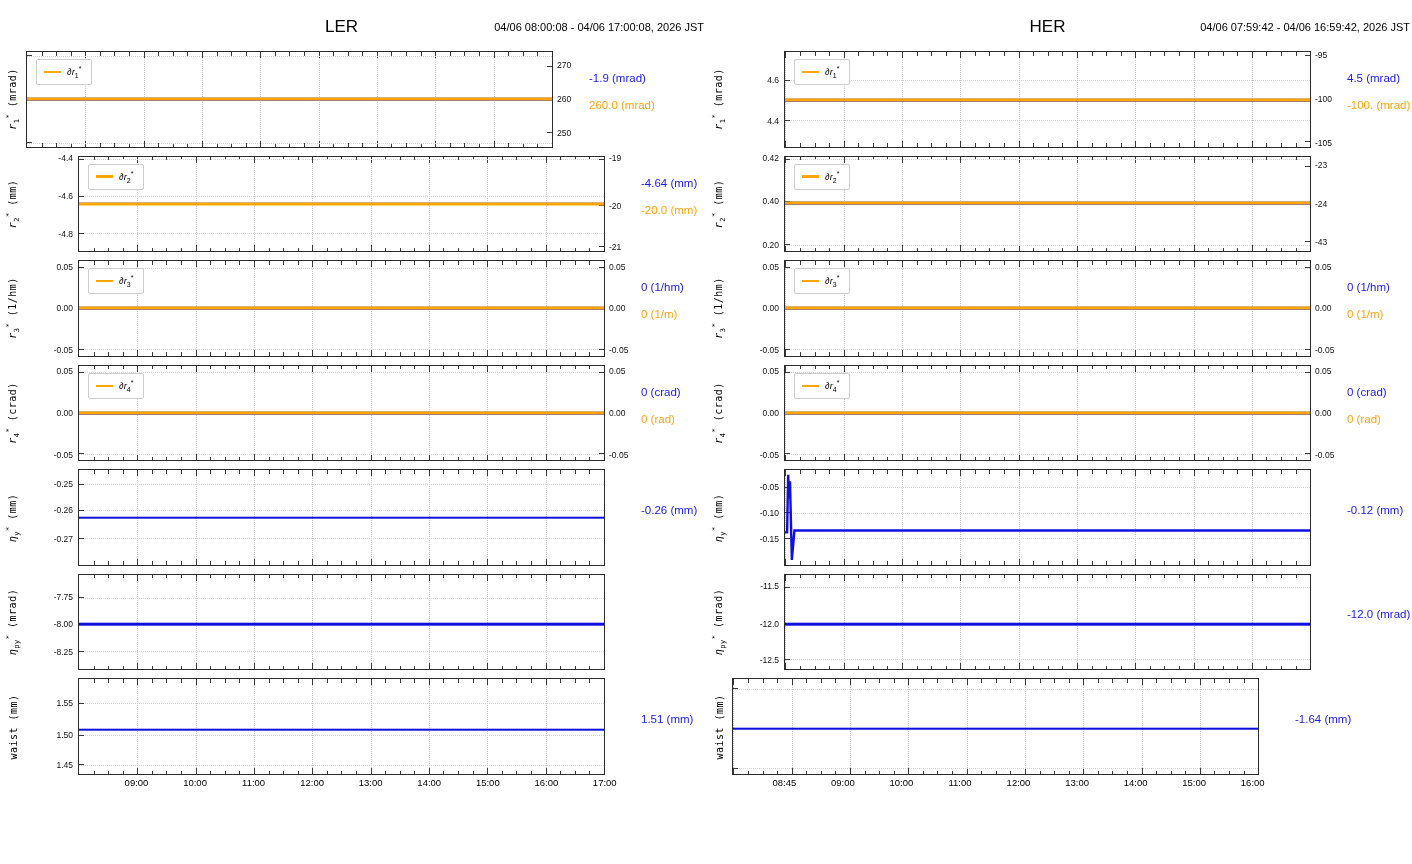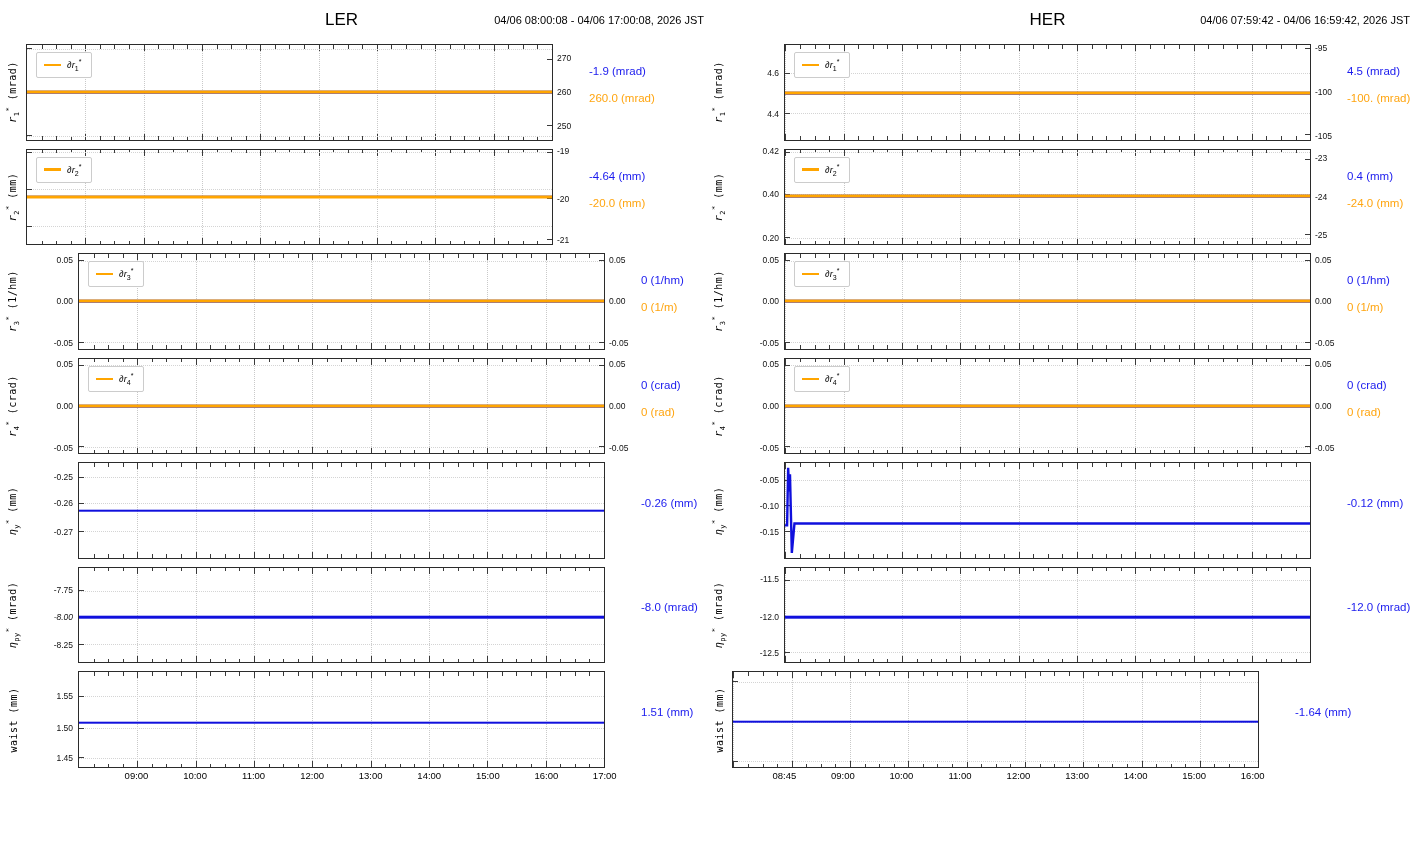--- a/index.html
+++ b/index.html
@@ -1,18 +1,18 @@
 <!DOCTYPE html>
 <html><head>
 <meta charset="utf-8">
 <style>
   html,body{margin:0;padding:0;background:#fff;}
   body{font-family:"Liberation Sans",sans-serif;}
   .root{position:relative;width:1412px;height:864px;background:#fff;overflow:hidden;display:flex;}
-  .col{width:706px;box-sizing:border-box;display:flex;flex-direction:column;padding-top:10px;}
+  .col{width:706px;box-sizing:border-box;display:flex;flex-direction:column;padding-top:10px;margin-top:7px;}
   .col-header{height:34px;position:relative;flex:none;}
   .col-title{position:absolute;left:78px;width:527px;text-align:center;font-size:17px;color:#000;}
   .col-timespan{position:absolute;right:2px;top:4px;font-size:11px;color:#000;white-space:nowrap;}
   .panels{height:724px;flex:none;display:flex;flex-direction:column;gap:8px;}
   .prow{flex:1;display:flex;position:relative;}
   .ylabel-zone{width:26px;position:relative;flex:none;}
   .ylabel{position:absolute;top:50%;left:50%;transform:translate(-50%,-50%) rotate(-90deg);
           white-space:nowrap;font-family:"DejaVu Sans Mono",monospace;font-size:10px;
           letter-spacing:0.5px;color:#000;}
   .ylabel sub{font-size:7px;}
@@ -159,20 +159,25 @@
           </div>
           <div class="values">
             <span style="color: rgb(26, 26, 238); top: 28%;">-1.9 (mrad)</span>
             <span style="color: rgb(255, 165, 16); top: 56%;">260.0 (mrad)</span>
           </div>
         </div>
         <div class="prow">
           <div class="ylabel-zone">
             <div class="ylabel"><i>r</i><sub>2</sub><sup>*</sup><span>&nbsp;</span><span>(mm)</span></div>
           </div>
+          <div class="lticks">
+            <span style="top: 3%;">-4.4</span>
+            <span style="top: 42%;">-4.6</span>
+            <span style="top: 81%;">-4.8</span>
+          </div>
           <div class="plot">
             <div class="gridv" style="left: 11.1%;"></div>
             <div class="tk tkb" style="left: 11.1%; height: 6px;"></div>
             <div class="tk tkt" style="left: 11.1%; height: 6px;"></div>
             <div class="gridv" style="left: 22.21%;"></div>
             <div class="tk tkb" style="left: 22.21%; height: 6px;"></div>
             <div class="tk tkt" style="left: 22.21%; height: 6px;"></div>
             <div class="gridv" style="left: 33.32%;"></div>
             <div class="tk tkb" style="left: 33.32%; height: 6px;"></div>
             <div class="tk tkt" style="left: 33.32%; height: 6px;"></div>
@@ -611,21 +616,21 @@
           <div class="values">
             <span style="color: rgb(26, 26, 238); top: 42%;">-0.26 (mm)</span>
           </div>
         </div>
         <div class="prow">
           <div class="ylabel-zone">
             <div class="ylabel"><i>η</i><sub>py</sub><sup>*</sup><span>&nbsp;</span><span>(mrad)</span></div>
           </div>
           <div class="lticks">
             <span style="top: 24%;">-7.75</span>
-            <span style="top: 52%; font-style: italic;">-8.00</span>
+            <span style="top: 52%;">-8.00</span>
             <span style="top: 81%;">-8.25</span>
           </div>
           <div class="plot">
             <div class="gridv" style="left: 11.1%;"></div>
             <div class="tk tkb" style="left: 11.1%; height: 6px;"></div>
             <div class="tk tkt" style="left: 11.1%; height: 6px;"></div>
             <div class="gridv" style="left: 22.21%;"></div>
             <div class="tk tkb" style="left: 22.21%; height: 6px;"></div>
             <div class="tk tkt" style="left: 22.21%; height: 6px;"></div>
             <div class="gridv" style="left: 33.32%;"></div>
@@ -705,23 +710,20 @@
             <div class="tk tkt" style="left: 97.2025%; height: 3.5px;"></div>
             <div class="gridh" style="top: 24%;"></div>
             <div class="tk tky" style="left: 0px; top: calc(24% - 0.5px);"></div>
             <div class="gridh" style="top: 52%;"></div>
             <div class="tk tky" style="left: 0px; top: calc(52% - 0.5px);"></div>
             <div class="gridh" style="top: 81%;"></div>
             <div class="tk tky" style="left: 0px; top: calc(81% - 0.5px);"></div>
             <div class="hline" style="top: 52%; height: 2.6px; background: rgb(16, 16, 221); z-index: 2;"></div>
           </div>
           <div class="rticks"></div>
-          <div class="values">
-            <span style="color: rgb(26, 26, 238); top: 42%;">-8.0 (mrad)</span>
-          </div>
         </div>
         <div class="prow">
           <div class="ylabel-zone">
             <div class="ylabel"><span>waist</span><span>&nbsp;</span><span>(mm)</span></div>
           </div>
           <div class="lticks">
             <span style="top: 25%;">1.55</span>
             <span style="top: 59%;">1.50</span>
             <span style="top: 90%;">1.45</span>
           </div>
@@ -1056,25 +1058,21 @@
             <div class="hline" style="top: 49%; height: 2.6px; background: rgb(16, 16, 221); z-index: 2;"></div>
             <div class="hline" style="top: 49%; height: 3px; background: rgb(255, 165, 0); z-index: 3;"></div>
             <div class="legend">
               <span class="sw" style="background: rgb(255, 165, 0);"></span>
               <span><i>∂r</i><sub>2</sub><sup>*</sup></span>
             </div>
           </div>
           <div class="rticks">
             <span style="top: 10%;">-23</span>
             <span style="top: 50%;">-24</span>
-            <span style="top: 90%;">-25</span>
-          </div>
-          <div class="values">
-            <span style="color: rgb(26, 26, 238); top: 28%;">0.4 (mm)</span>
-            <span style="color: rgb(255, 165, 16); top: 56%;">-24.0 (mm)</span>
+            <span style="top: 90%;">-43</span>
           </div>
         </div>
         <div class="prow">
           <div class="ylabel-zone">
             <div class="ylabel"><i>r</i><sub>3</sub><sup>*</sup><span>&nbsp;</span><span>(1/hm)</span></div>
           </div>
           <div class="lticks">
             <span style="top: 7%;">0.05</span>
             <span style="top: 50%;">0.00</span>
             <span style="top: 93%;">-0.05</span>

